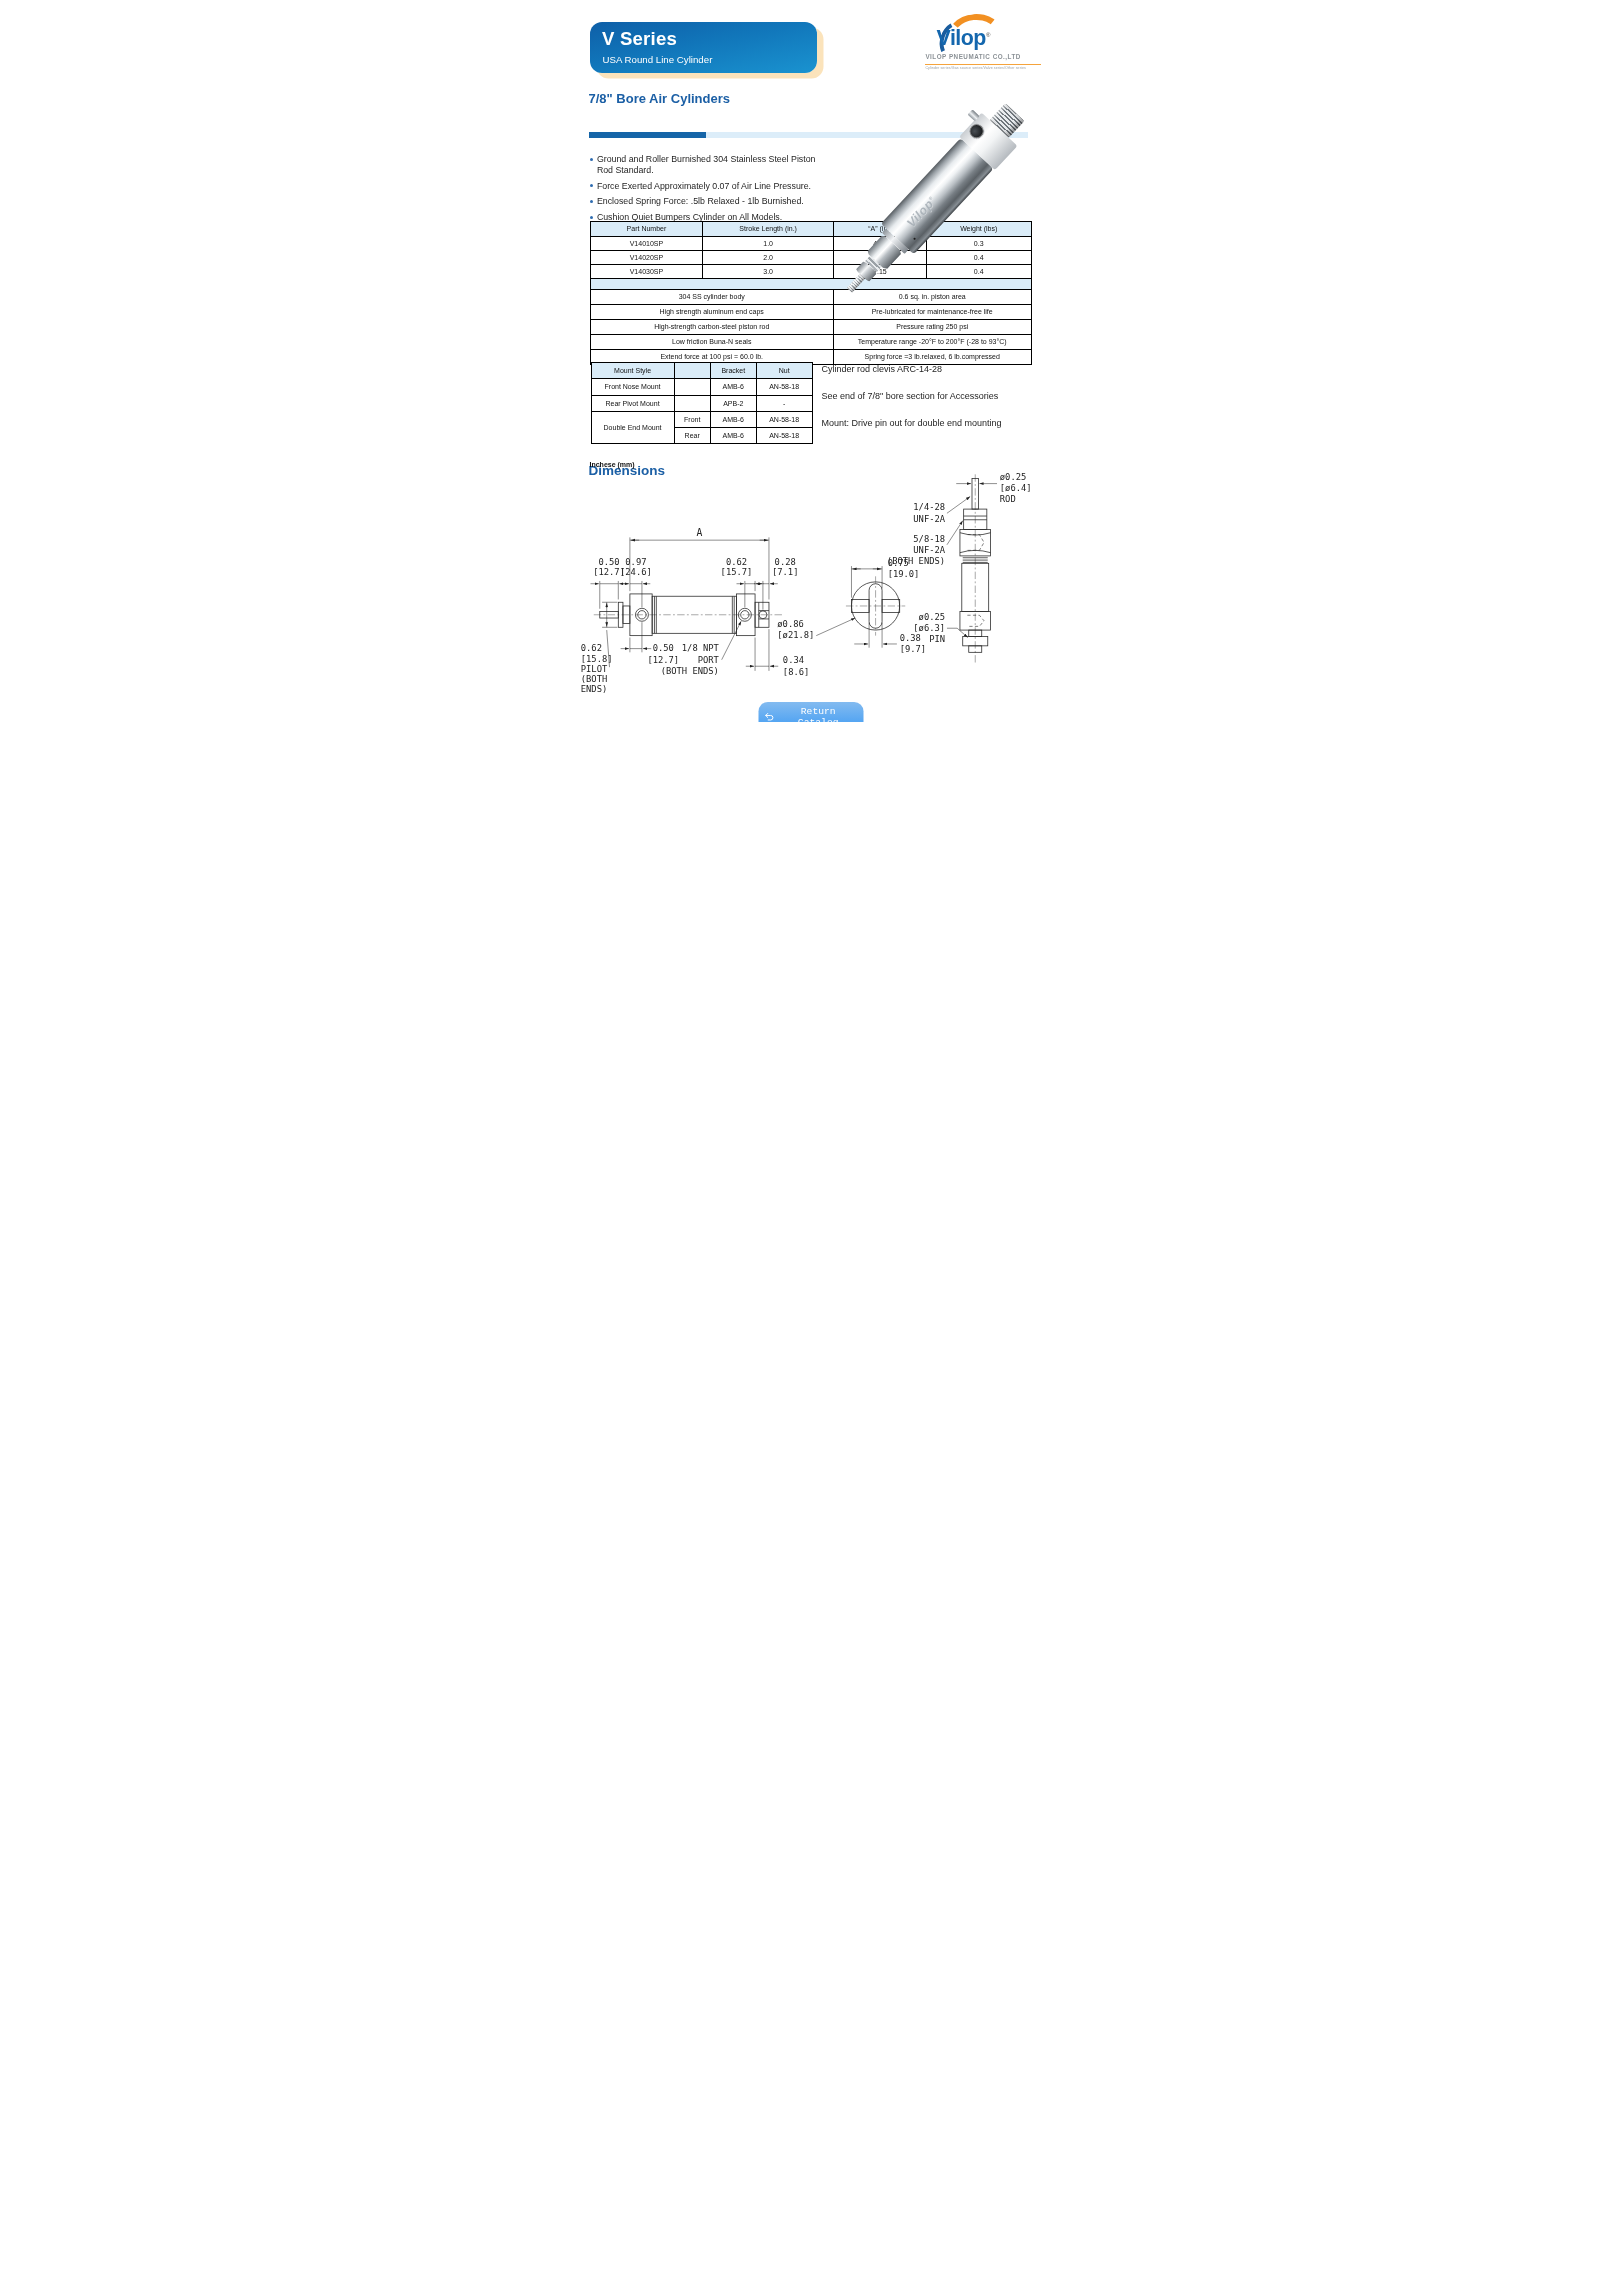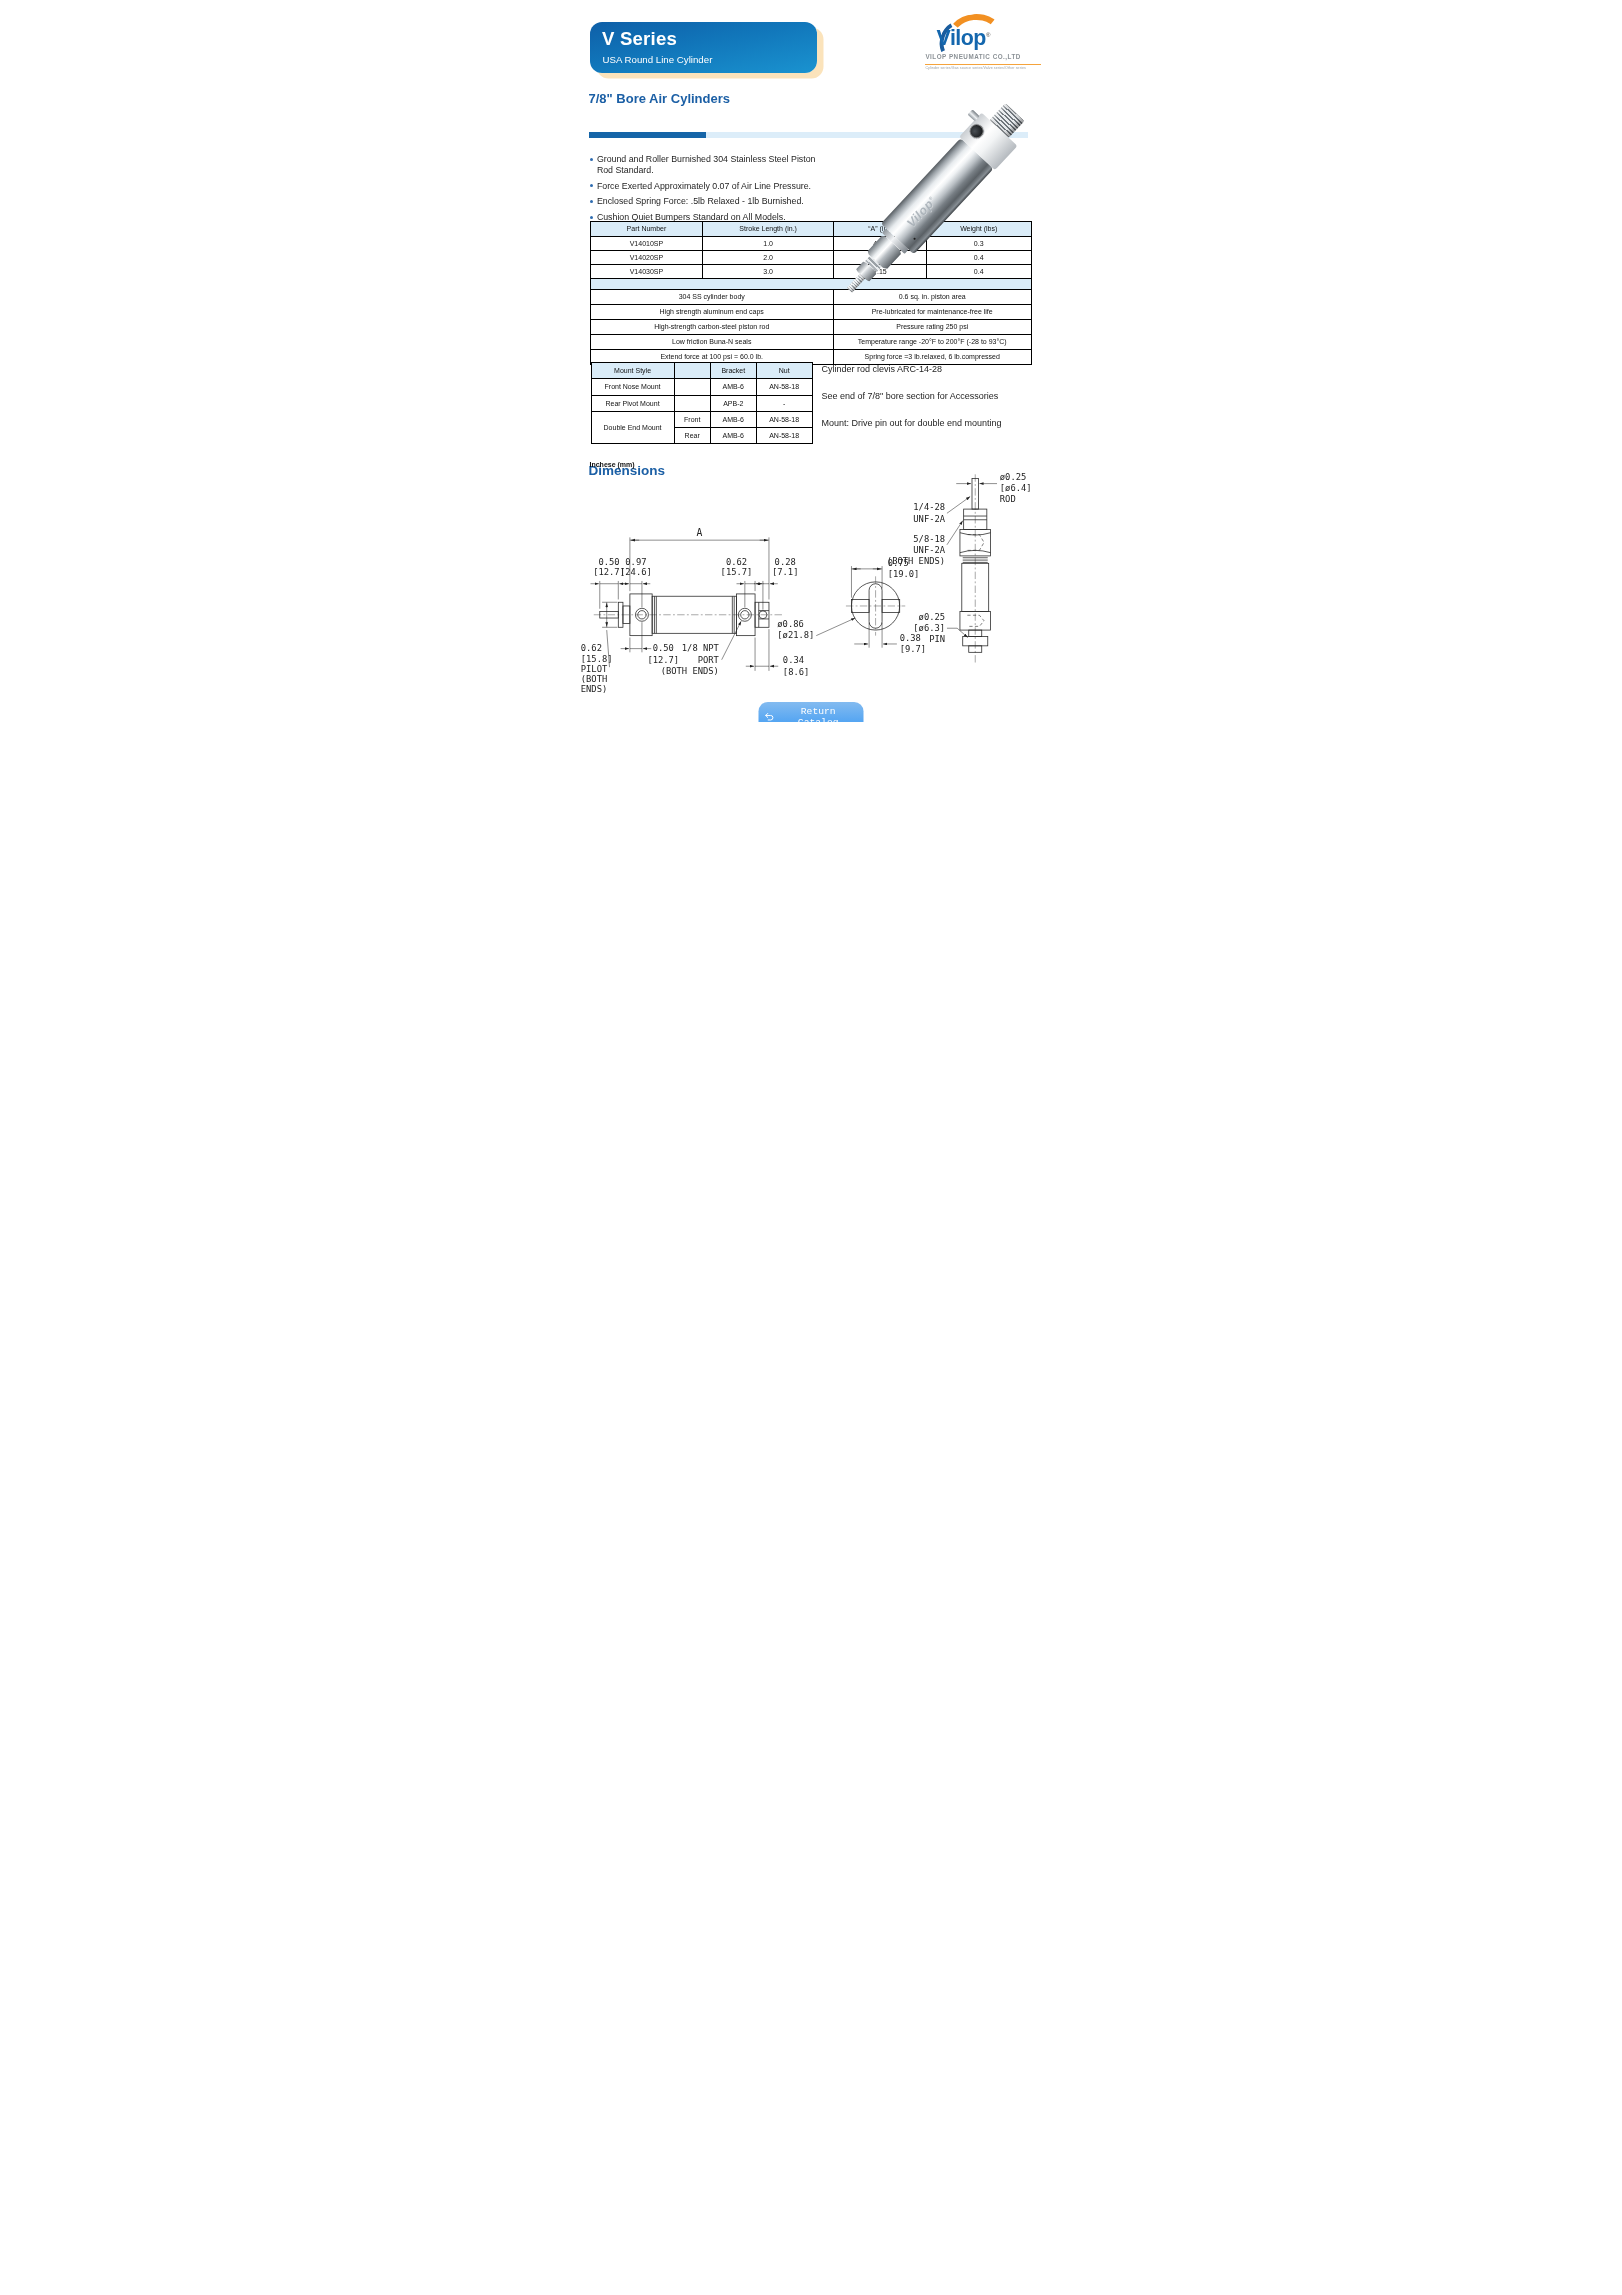--- a/index.html
+++ b/index.html
@@ -153,21 +153,21 @@
     <div class="bullet">
         <span class="dot"></span>
         <span class="txt">Force Exerted Approximately 0.07 of Air Line Pressure.</span>
       </div>
     <div class="bullet">
         <span class="dot"></span>
         <span class="txt">Enclosed Spring Force: .5lb Relaxed - 1lb Burnished.</span>
       </div>
     <div class="bullet">
         <span class="dot"></span>
-        <span class="txt">Cushion Quiet Bumpers Standard on All Models.</span>
+        <span class="txt">Cushion Quiet Bumpers Cylinder on All Models.</span>
       </div>
   </div>
 
   <div class="photo">
     <div class="cyl-strip">
       <div class="p-tipthread"></div>
       <div class="p-nut"></div>
       <div class="p-washers"></div>
       <div class="p-rearhex"></div>
       <div class="p-collar"></div>

